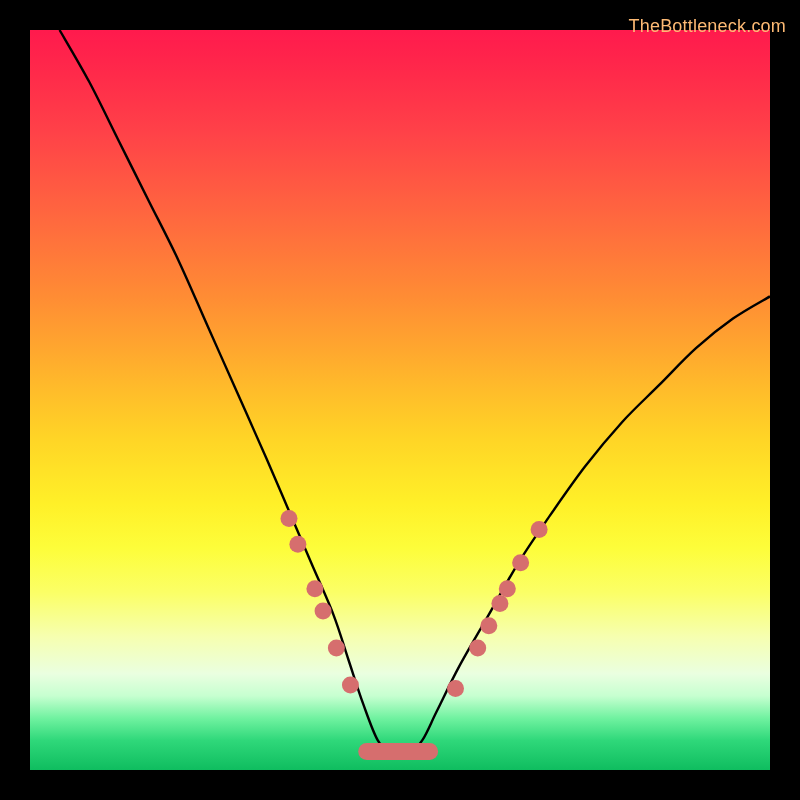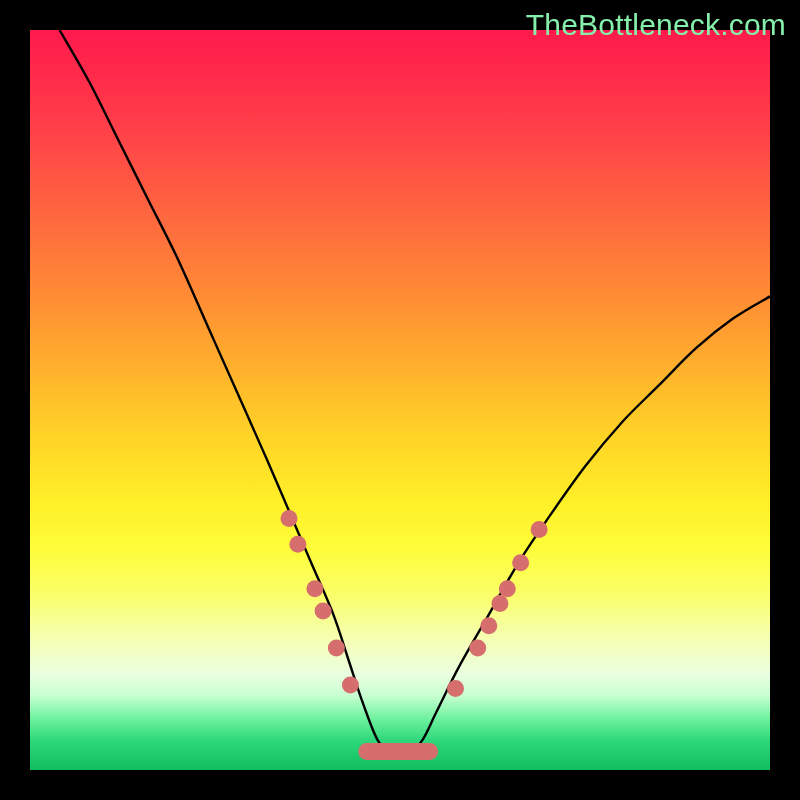--- a/index.html
+++ b/index.html
@@ -40,24 +40,24 @@
       #f6ffb0 82%,
       #eaffe0 87%,
       #c6ffd0 90%,
       #70f2a0 93%,
       #2fd87a 96%,
       #0fbd5f 100%
     );
   }
   .watermark {
     position: absolute;
-    top: 8px;
+    top: 16px;
     right: 14px;
-    color: #86efac;
-    font-size: 30px;
+    color: #fdba74;
+    font-size: 18px;
     letter-spacing: 0.2px;
     user-select: none;
   }
   svg.curve {
     position: absolute;
     left: 0;
     top: 0;
     width: 740px;
     height: 740px;
     overflow: visible;

